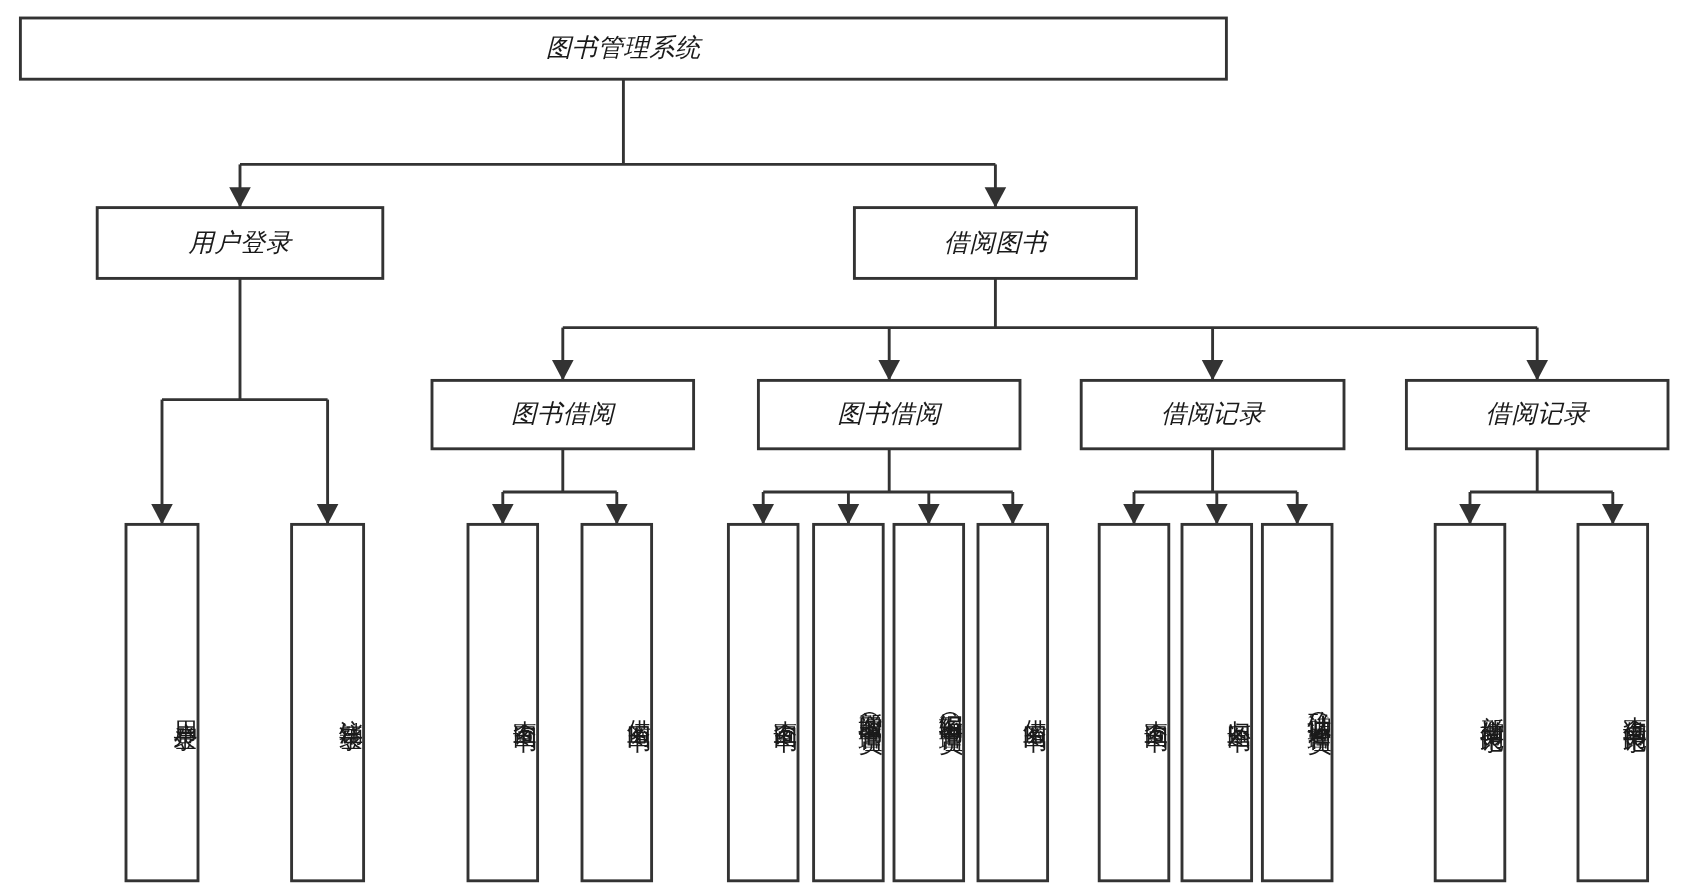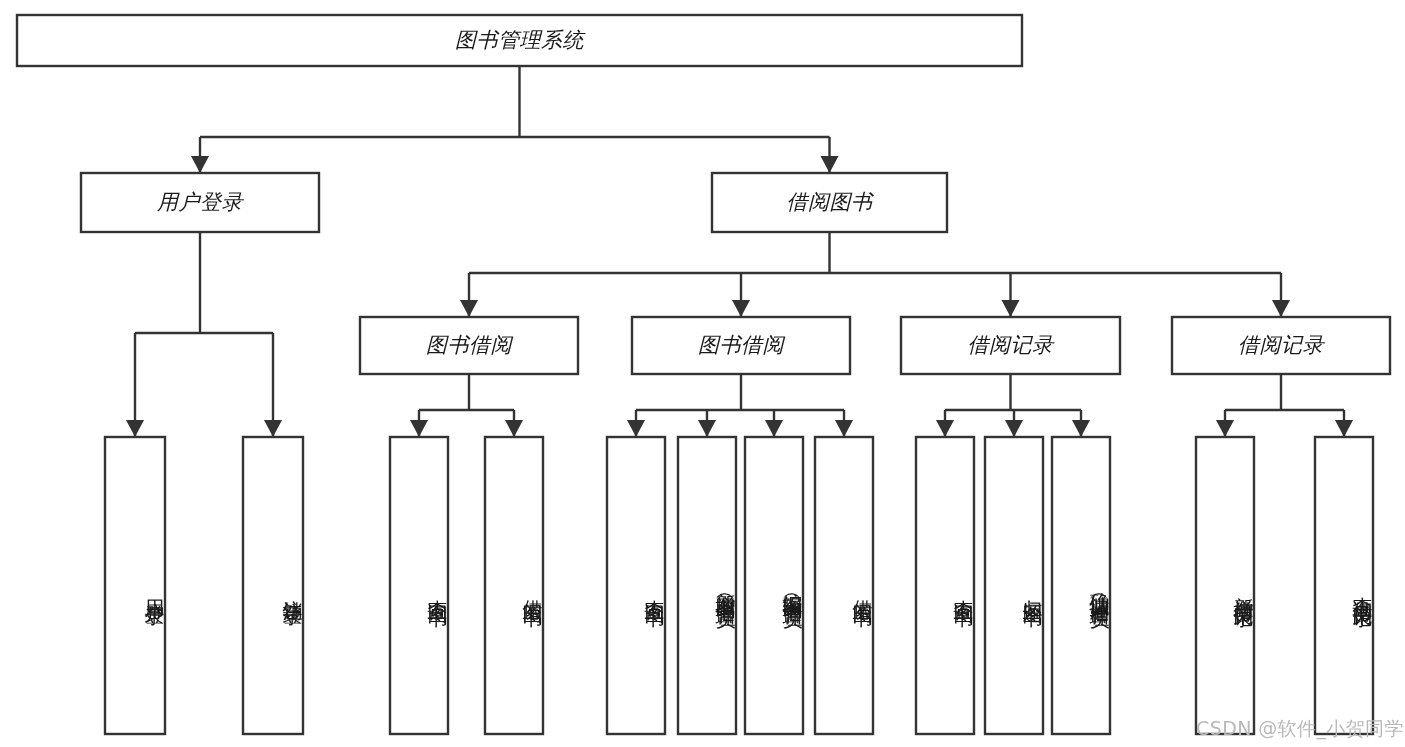--- a/index.html
+++ b/index.html
@@ -174,14 +174,13 @@
       <div class="node-label vertical" style="left: 607px; top: 437px; width: 58px; height: 297px; padding-top: 6px; box-sizing: border-box;">查询图书</div>
       <div class="node-label vertical" style="left: 678px; top: 437px; width: 58px; height: 297px; padding-top: 6px; box-sizing: border-box;">新增图书（管理员）</div>
       <div class="node-label vertical" style="left: 745px; top: 437px; width: 58px; height: 297px; padding-top: 6px; box-sizing: border-box;">编辑图书（管理员）</div>
       <div class="node-label vertical" style="left: 815px; top: 437px; width: 58px; height: 297px; padding-top: 6px; box-sizing: border-box;">借阅图书</div>
       <div class="node-label vertical" style="left: 916px; top: 437px; width: 58px; height: 297px; padding-top: 6px; box-sizing: border-box;">查询图书</div>
       <div class="node-label vertical" style="left: 985px; top: 437px; width: 58px; height: 297px; padding-top: 6px; box-sizing: border-box;">归还图书</div>
       <div class="node-label vertical" style="left: 1052px; top: 437px; width: 58px; height: 297px; padding-top: 6px; box-sizing: border-box;">确认归还（管理员）</div>
       <div class="node-label vertical" style="left: 1196px; top: 437px; width: 58px; height: 297px; padding-top: 6px; box-sizing: border-box;">新增借阅记录</div>
       <div class="node-label vertical" style="left: 1315px; top: 437px; width: 58px; height: 297px; padding-top: 6px; box-sizing: border-box;">查询借阅记录</div>
     </div>
-  <div class="watermark" style="left:1196px; top:716px;">CSDN @软件_小贺同学</div>
 </div>
 
 </body></html>

